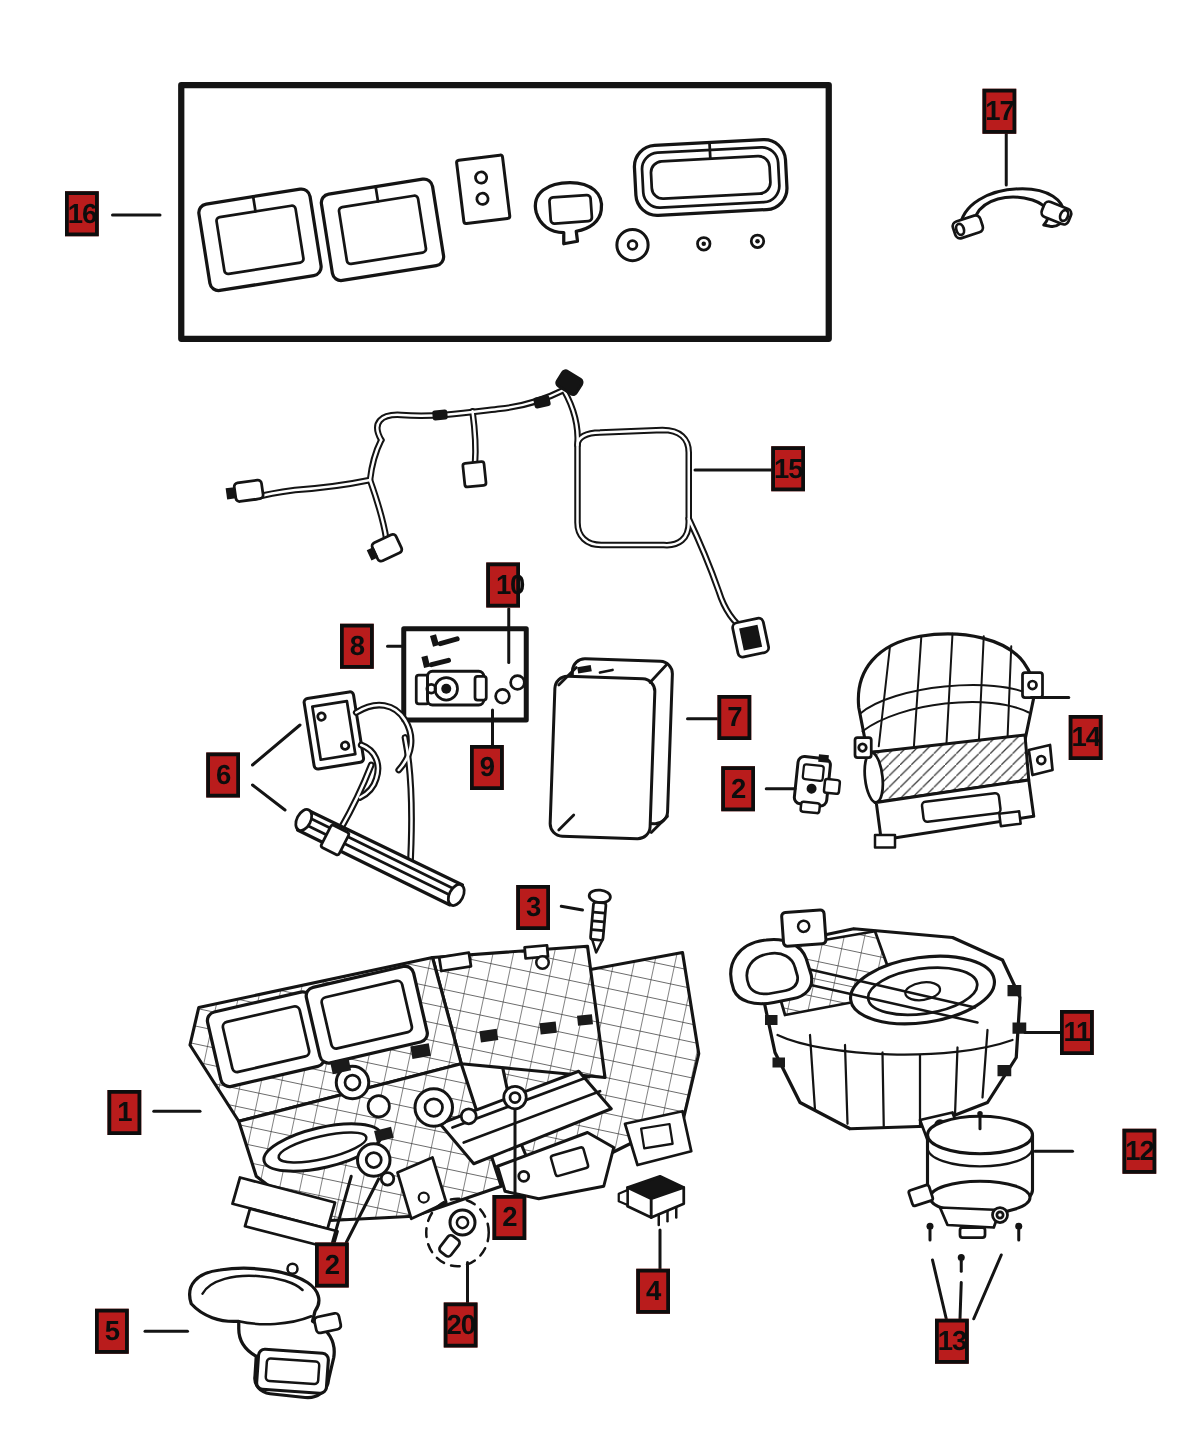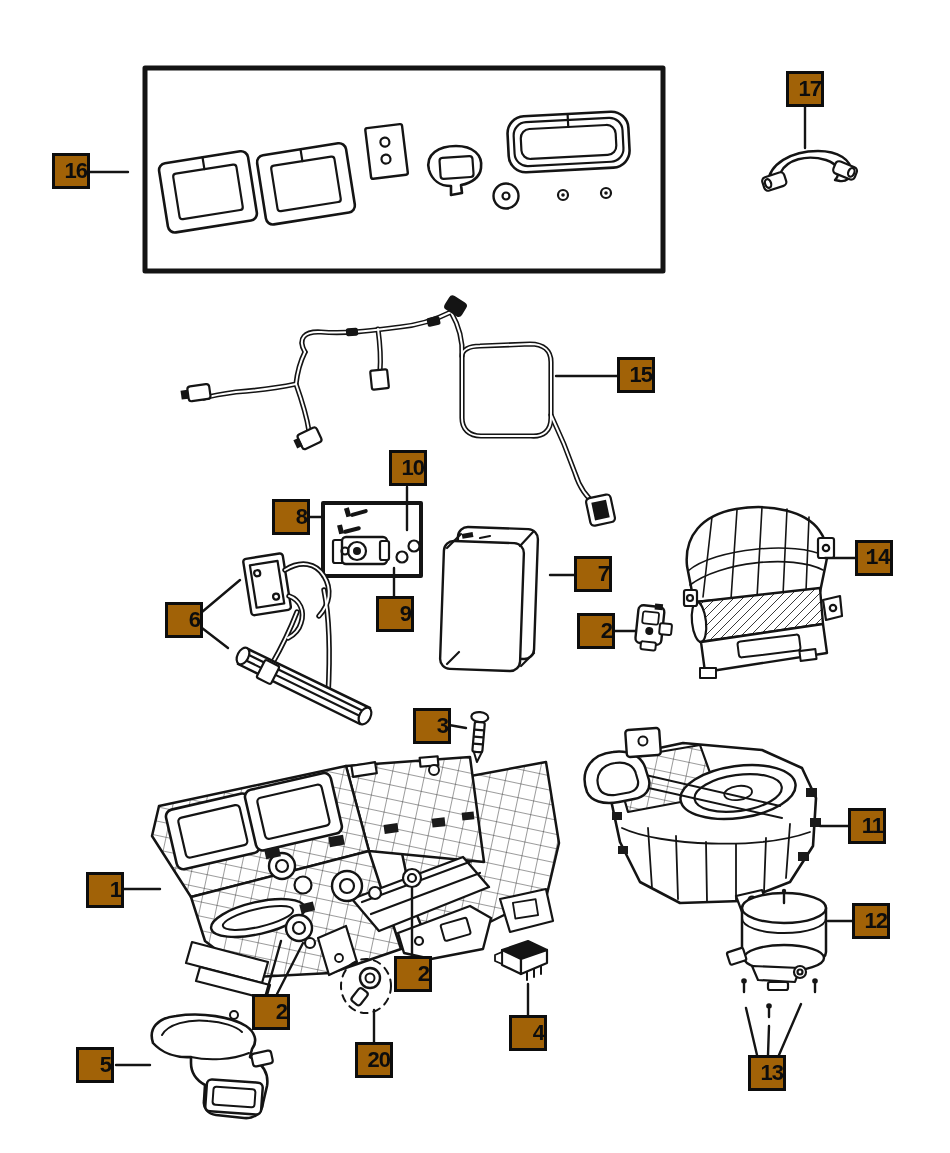--- a/index.html
+++ b/index.html
@@ -1,20 +1,20 @@
 <!DOCTYPE html>
 <html><head>
 <meta charset="utf-8">
 <style>
   html,body{margin:0;padding:0;background:#ffffff;}
   .stage{position:relative;width:950px;height:1153px;background:#ffffff;overflow:hidden;
          font-family:"Liberation Sans",sans-serif;}
   .stage svg{position:absolute;left:0;top:0;}
-  .callout{position:absolute;width:38px;height:36px;box-sizing:border-box;background:#a16207;
-           border:3.5px solid #0d0d0d;display:flex;align-items:center;justify-content:flex-end;
+  .callout{position:absolute;width:27px;height:36px;box-sizing:border-box;background:#b91c1c;
+           border:3.5px solid #0d0d0d;display:flex;align-items:center;justify-content:center;
            font-weight:bold;font-size:22px;letter-spacing:-1px;color:#0d0d0d;
            font-family:"Liberation Sans",sans-serif;}
 </style>
 </head>
 <body>
 
 <div class="stage">
 
 <svg width="950" height="1153" viewBox="0 0 950 1153">
   <defs>
@@ -401,21 +401,21 @@
     </div>
 <div class="callout" style="left:165px;top:602px;">
       <span>6</span>
     </div>
 <div class="callout" style="left:574px;top:556px;">
       <span>7</span>
     </div>
 <div class="callout" style="left:577px;top:613px;">
       <span>2</span>
     </div>
-<div class="callout" style="left:855px;top:540px;font-family:Liberation Mono, monospace;">
+<div class="callout" style="left:855px;top:572px;">
       <span>14</span>
     </div>
 <div class="callout" style="left:413px;top:708px;">
       <span>3</span>
     </div>
 <div class="callout" style="left:86px;top:872px;">
       <span>1</span>
     </div>
 <div class="callout" style="left:252px;top:994px;">
       <span>2</span>
@@ -428,20 +428,20 @@
     </div>
 <div class="callout" style="left:355px;top:1042px;">
       <span>20</span>
     </div>
 <div class="callout" style="left:76px;top:1047px;">
       <span>5</span>
     </div>
 <div class="callout" style="left:848px;top:808px;">
       <span>11</span>
     </div>
-<div class="callout" style="left:852px;top:903px;">
+<div class="callout" style="left:898px;top:903px;">
       <span>12</span>
     </div>
 <div class="callout" style="left:748px;top:1055px;">
       <span>13</span>
     </div>
 
 </div>
 
 </body></html>

